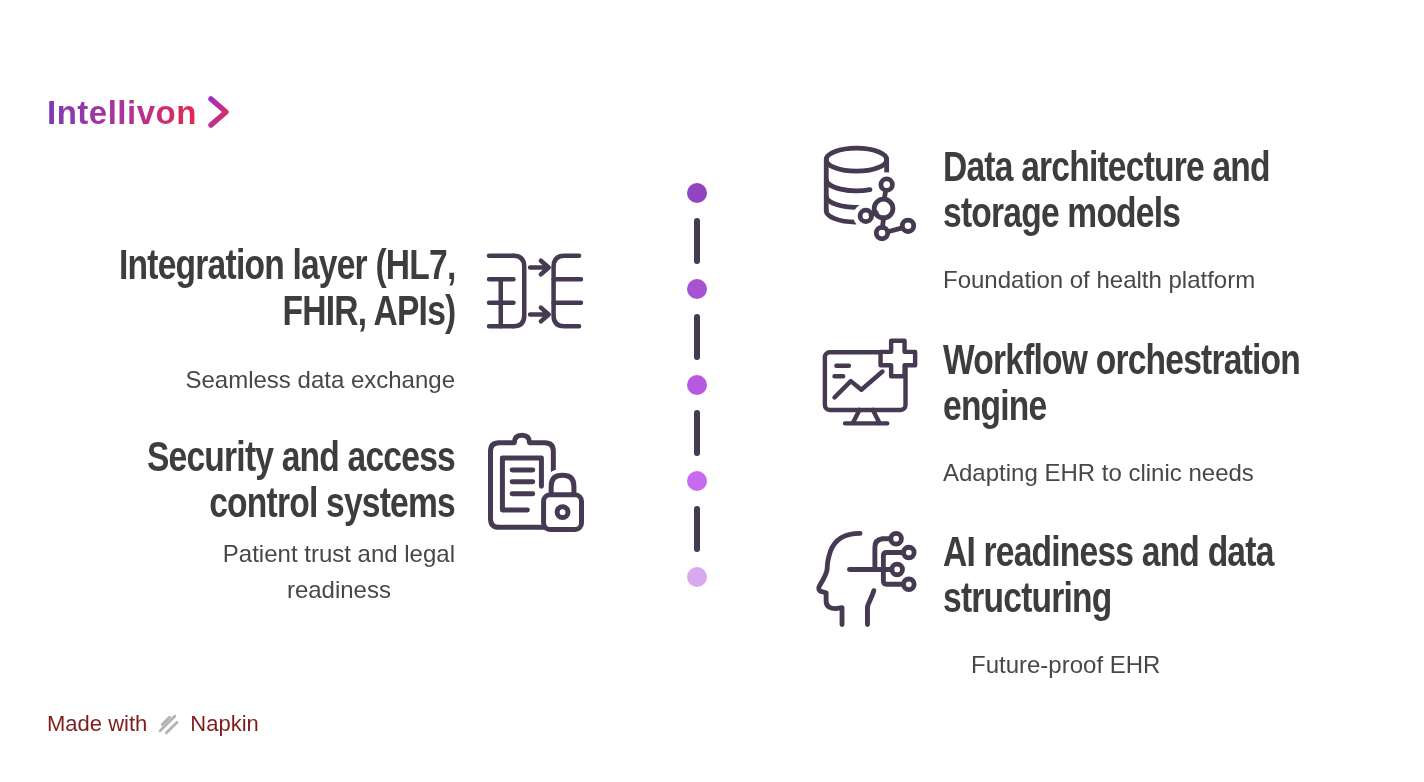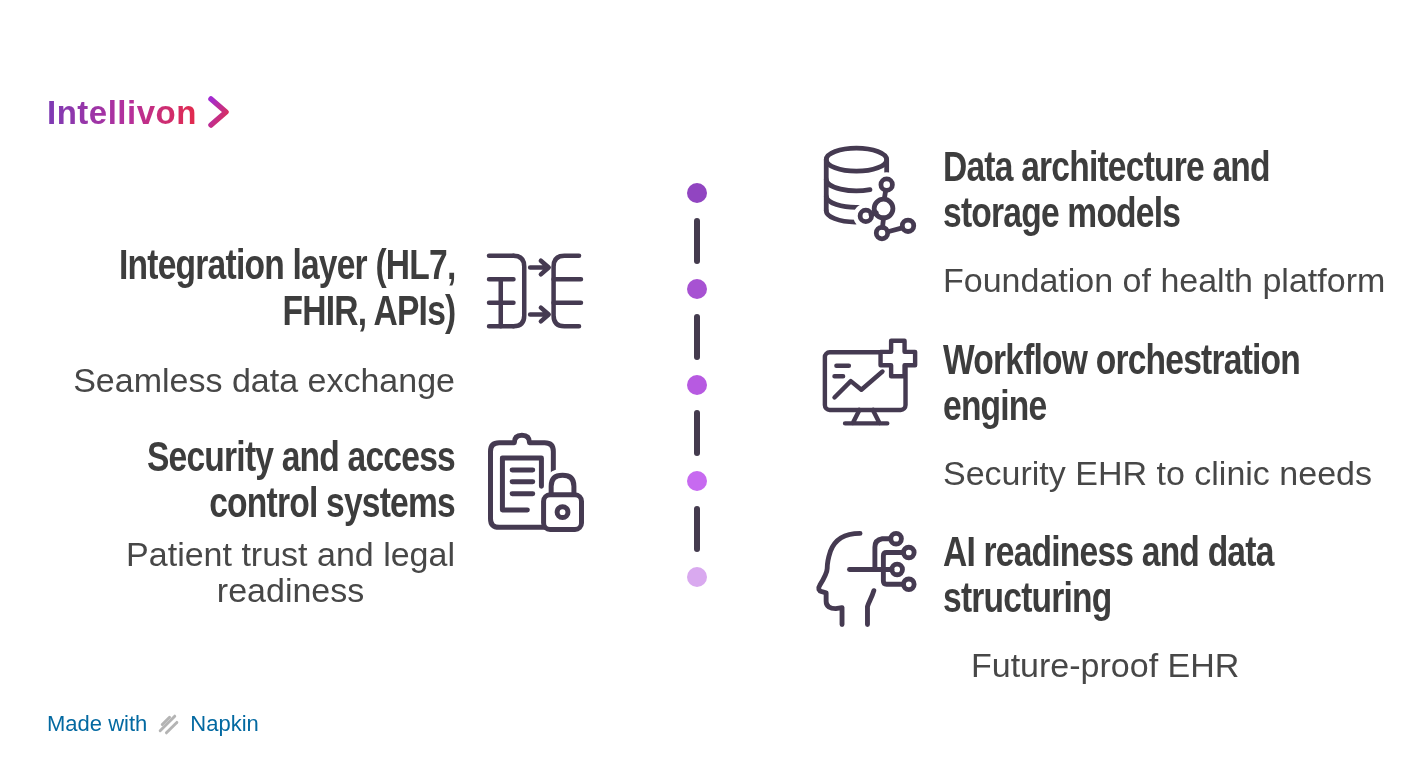--- a/index.html
+++ b/index.html
@@ -17,34 +17,34 @@
   }
   
   .title{
     position:absolute;font-size:42px;font-weight:700;line-height:46px;
     color:#3d3d3d;letter-spacing:-1px;
   }
   .title div{white-space:nowrap;}
   .title.align-right{right:969px;text-align:right;transform:scaleX(.8);transform-origin:100% 0;}
   .title.align-left{left:943px;text-align:left;transform:scaleX(.8);transform-origin:0 0;}
   .subtitle{
-    position:absolute;font-size:34px;font-weight:400;line-height:36px;color:#474747;
+    position:absolute;font-size:24px;font-weight:400;line-height:36px;color:#474747;
   }
   .subtitle div{white-space:nowrap;}
   .subtitle.align-right{right:969px;text-align:center;}
   .subtitle.align-left{left:943px;text-align:left;}
   .icon-box{position:absolute;}
   
   .timeline{position:absolute;left:687px;top:183px;width:20px;height:404px;}
   .tl-dot{position:absolute;left:0;width:20px;height:20px;border-radius:50%;}
   .tl-seg{position:absolute;left:7px;width:6px;height:46px;border-radius:3px;}
   
   .footer{
     position:absolute;left:47px;top:711px;display:flex;align-items:center;gap:9px;
-    font-size:22px;color:#0369a1;
+    font-size:22px;color:#7f1d1d;
   }
 </style>
 </head>
 <body>
 
 <div class="logo">
   <span class="logo-text">Intellivon</span>
   <span style="display:inline-flex;">
     <svg width="25" height="36" viewBox="0 0 25 36">
       <defs>
@@ -150,21 +150,21 @@
     <path d="M20,31 H33 M18,42 H27"></path>
     <path d="M18,64 L35,47 L46,56 L68,37"></path>
     <path d="M77,5 H91 V16.5 H102 V30.5 H91 V42 H77 V30.5 H66 V16.5 H77 Z" fill="#ffffff"></path>
   </svg>
 </div>
 <div class="title align-left" style="top:337px;">
   <div>Workflow orchestration</div>
   <div>engine</div>
 </div>
 <div class="subtitle align-left" style="top:455px;">
-  <div>Security EHR to clinic needs</div>
+  <div>Adapting EHR to clinic needs</div>
 </div>
 
 <div class="icon-box" style="left:804px;top:526px;">
   <svg width="128" height="106" viewBox="0 0 115 100" fill="none" stroke="#453a51" stroke-width="4.6" stroke-linecap="round" stroke-linejoin="round">
     <path d="M50,7 C36,7 26,13 22,24 C20,30 19,36 19,40 C19,44 15,51 12,56 C10,59 11,61 14,62 L18,63 V71 C18,76 22,78 27,78 L33,77 V93"></path>
     <path d="M63,61 C61,68 58,72 57,76 V93"></path>
     <path d="M40,41 H80"></path>
     <path d="M64,41 V20 Q64,13 71,12 H78"></path>
     <path d="M72,41 V28 Q72,25 75,25 H90"></path>
     <path d="M72,41 V52 Q72,55 75,55 H90"></path>

